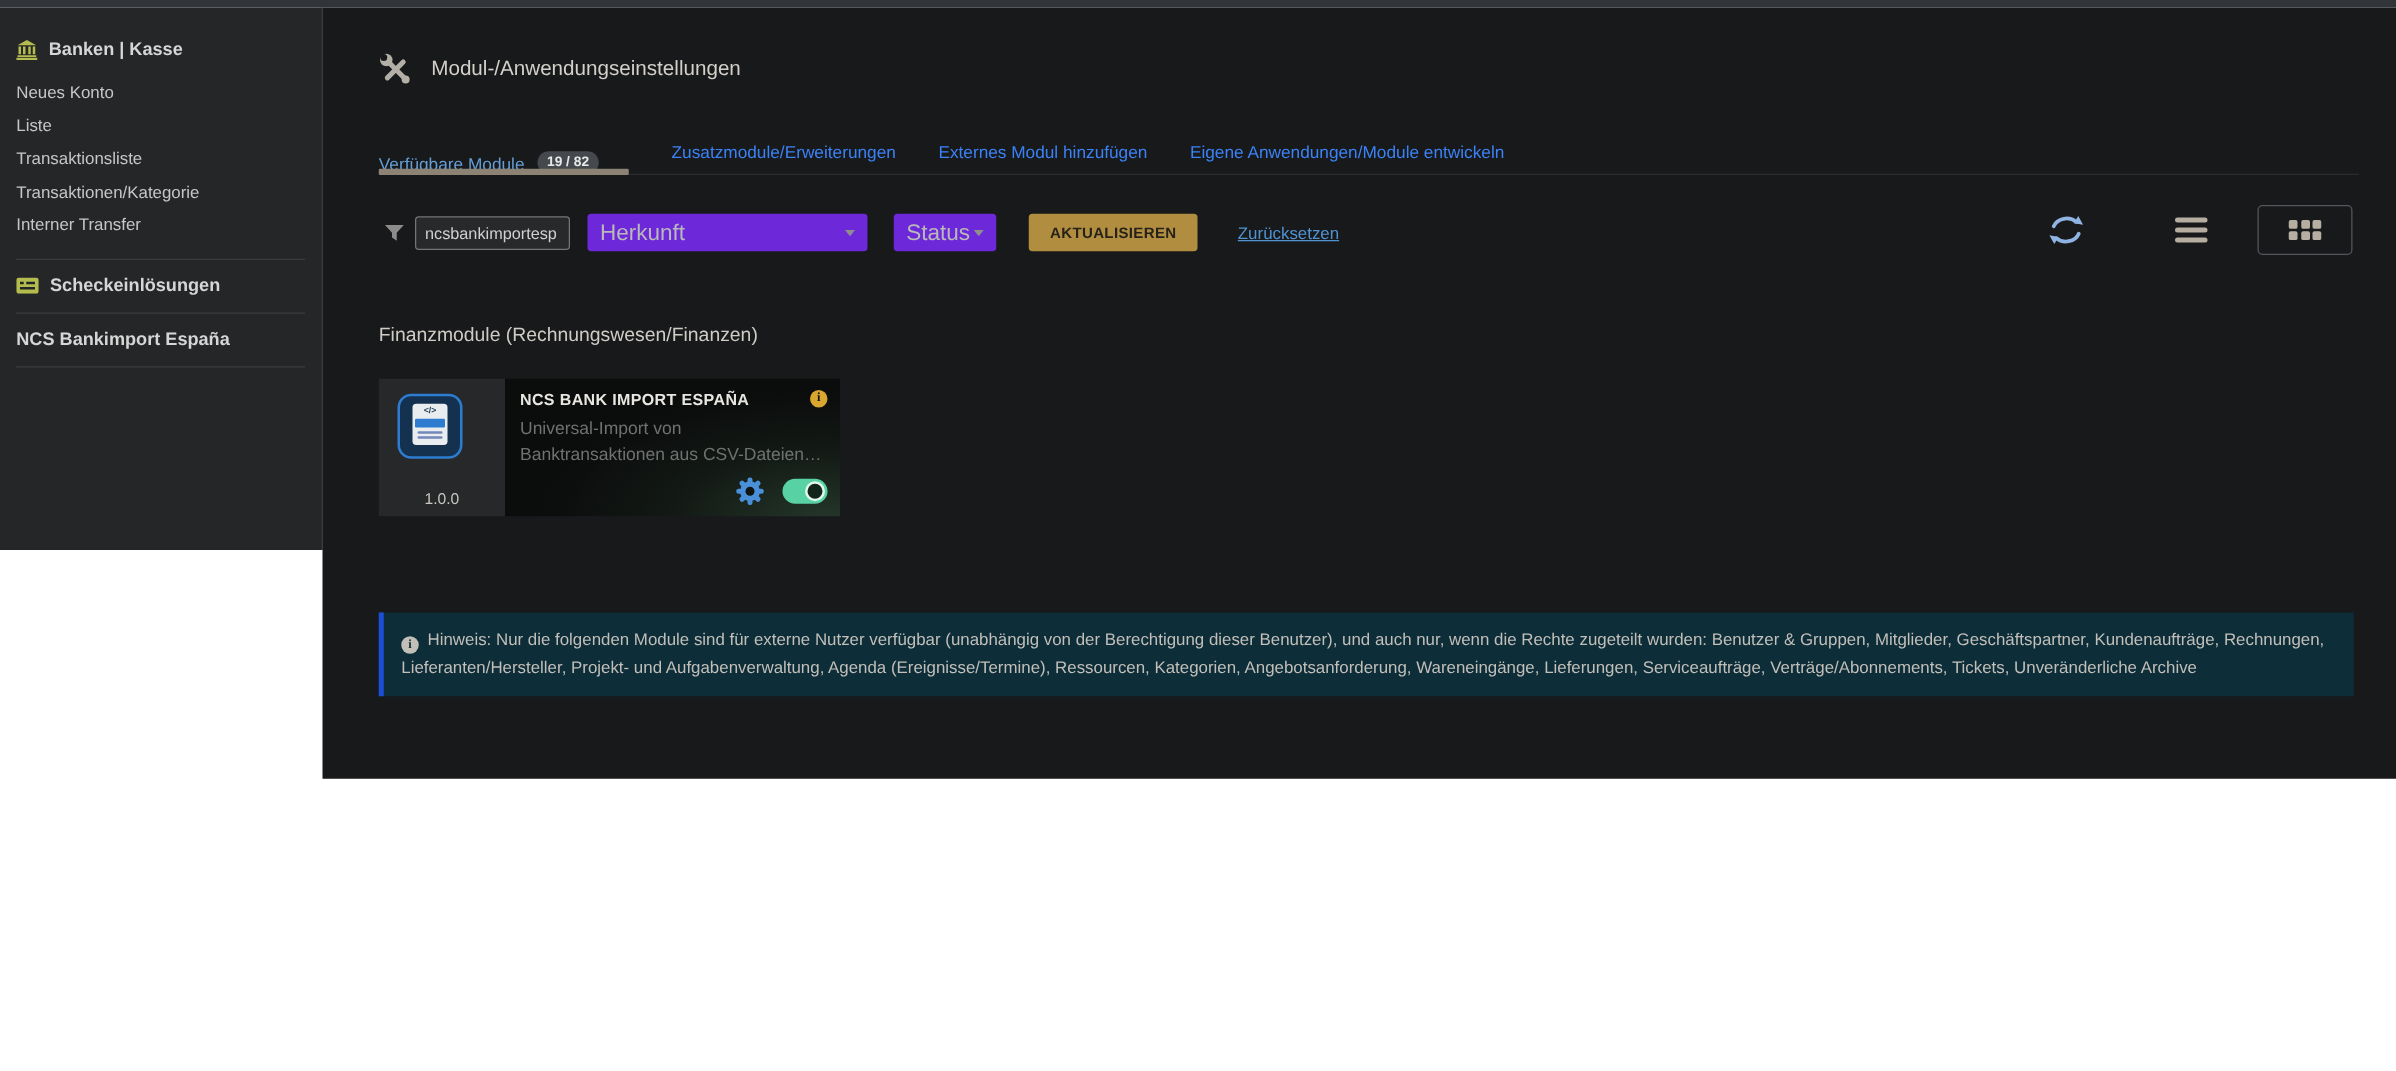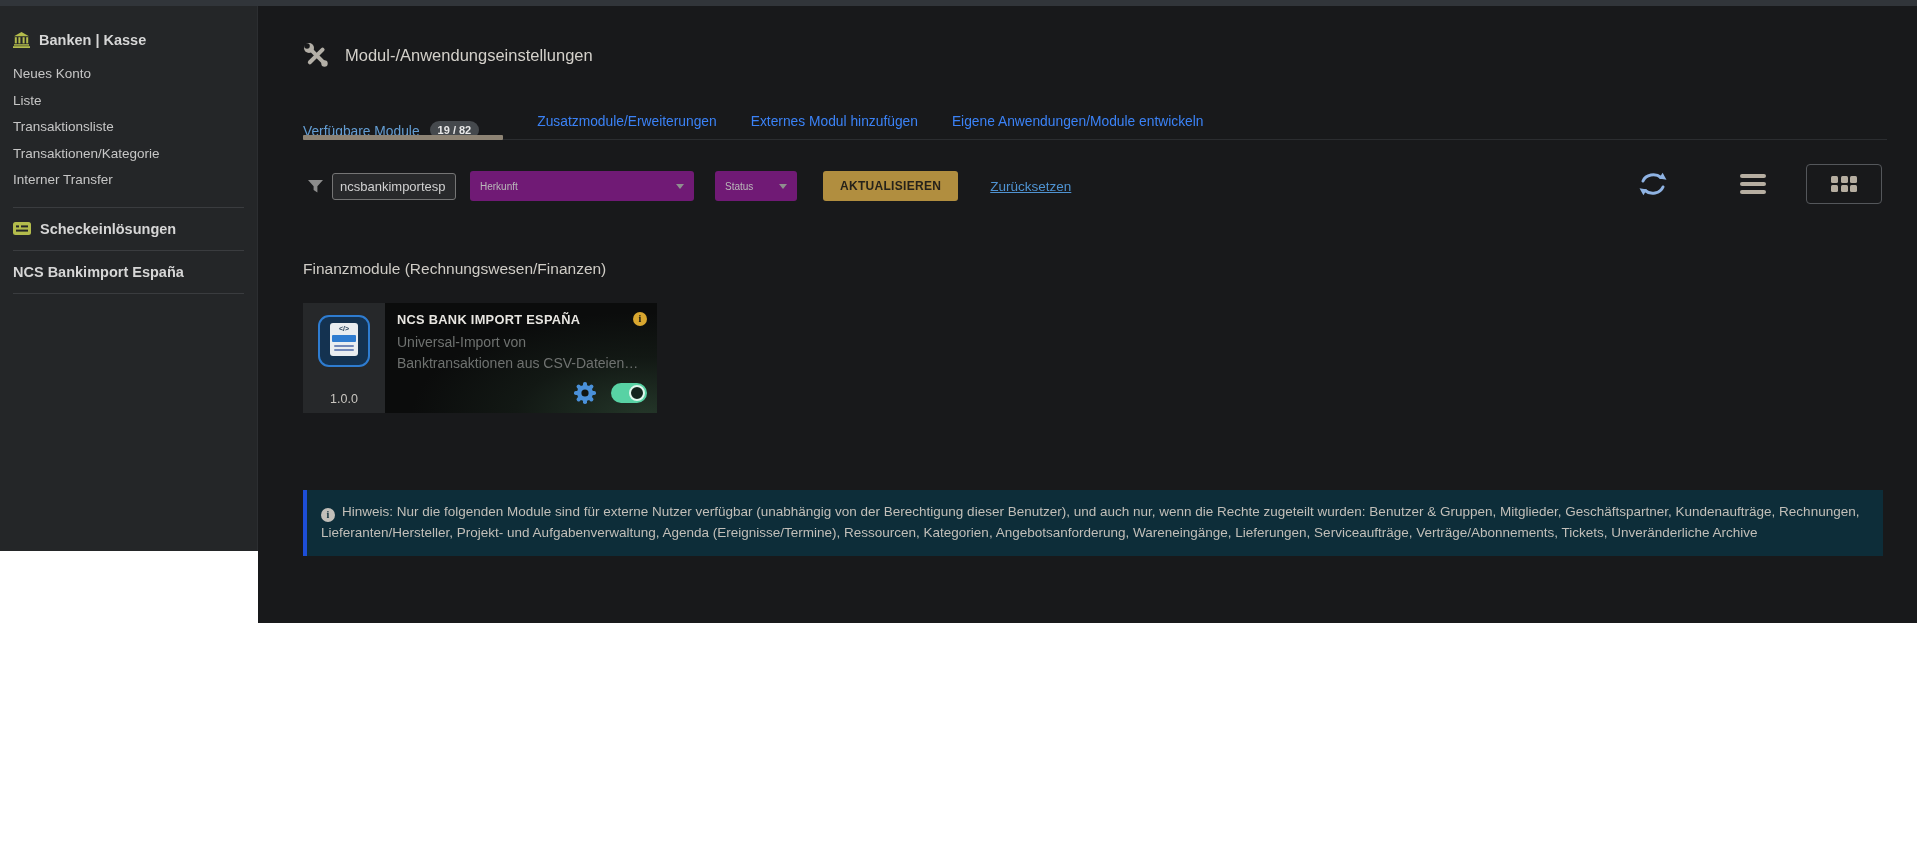--- a/index.html
+++ b/index.html
@@ -6,21 +6,21 @@
   body{
     width:1917px;height:857px;position:relative;overflow:hidden;
     background:#ffffff;
     font-family:"Liberation Sans",sans-serif;
     -webkit-font-smoothing:antialiased;
   }
   .topstrip{position:absolute;top:0;left:0;width:1917px;height:6px;background:#31353a}
 
   
   .sidebar{
-    position:absolute;top:6px;left:0;width:258px;height:545px;background:#242628;
+    position:absolute;top:6px;left:0;width:258px;height:434px;background:#242628;
     box-sizing:border-box;padding:26px 13px 0;border-right:1px solid #2c2e31;
   }
   .side-head{display:flex;align-items:center;gap:9px;color:#d6d6d6;font-weight:bold;
     font-size:14.5px;margin:0 0 13px;cursor:pointer}
   .side-head.plain{margin:0}
   .side-item{color:#c6c6c6;font-size:13.5px;line-height:26.5px;cursor:pointer;white-space:nowrap}
   .side-div{border:0;border-top:1px solid #3a3c3f;margin:13px 0}
 
   
   .content{position:absolute;top:6px;left:258px;width:1659px;height:617px;background:#18191b}
@@ -38,21 +38,21 @@
   .tab.active::after{content:"";position:absolute;left:0;bottom:-1px;height:5px;width:100%;
     background:#8d8374;border-radius:1px}
   .badge{display:inline-block;background:#45494d;color:#e8e8e8;font-size:11px;font-weight:bold;
     padding:3px 8px;border-radius:9px;margin-left:10px}
 
   
   .filterbar{position:absolute;left:49px;top:164px;height:32px;display:flex;align-items:center}
   .funnel{margin-right:8px;display:flex;cursor:pointer}
   .search-input{width:124px;height:27px;background:#28292b;border:1.5px solid #757575;
     border-radius:3px;color:#d0d0d0;font-size:13px;padding:0 7px;box-sizing:border-box;outline:none}
-  .select{height:30px;background:#701a75;border-radius:3px;color:#b9b9b9;font-size:10px;
+  .select{height:30px;background:#6d28d9;border-radius:3px;color:#b9b9b9;font-size:18px;
     display:flex;align-items:center;justify-content:space-between;padding:0 10px;
     box-sizing:border-box;cursor:pointer}
   .caret{width:0;height:0;border-left:4px solid transparent;border-right:4px solid transparent;
     border-top:5px solid #8f8f8f}
   .sel-origin{width:224px;margin-left:14px}
   .sel-status{width:82px;margin-left:21px}
   .btn-update{margin-left:26px;height:30px;padding:0 17px;background:#b18e3f;color:#26221a;
     font-weight:bold;font-size:12px;border:none;border-radius:3px;letter-spacing:.3px;
     cursor:pointer;font-family:"Liberation Sans",sans-serif}
   .link-reset{margin-left:32px;color:#4f93d2;font-size:13.5px;text-decoration:underline;cursor:pointer}
@@ -64,21 +64,21 @@
   .icon-list span{width:26px;height:4px;background:#b6aea1;border-radius:2px}
   .btn-grid{margin-left:40px;width:74px;height:38px;border:1px solid #54575b;border-radius:4px;
     display:flex;align-items:center;justify-content:center;cursor:pointer;background:transparent}
   .grid-dots{display:grid;grid-template-columns:repeat(3,7px);grid-auto-rows:7px;gap:2.5px}
   .grid-dots span{background:#b6aea1;border-radius:1.5px}
 
   .section-title{position:absolute;left:45px;top:254px;color:#cfccc6;font-size:15.5px}
 
   
   .card{position:absolute;left:45px;top:297px;width:354px;height:110px;display:flex}
-  .card-left{width:82px;background:#26282a;position:relative;flex:none}
+  .card-left{width:101px;background:#26282a;position:relative;flex:none}
   .mod-icon{position:absolute;left:15px;top:12px;width:52px;height:52px;background:#143250;
     border:2px solid #2e7cd0;border-radius:11px;box-sizing:border-box}
   .mod-icon .paper{width:28px;height:33px;margin:6px auto 0;background:#e9edf0;border-radius:3px;
     overflow:hidden}
   .mod-icon .code{font-size:7px;font-weight:bold;color:#1c3750;text-align:center;line-height:11px}
   .mod-icon .band{height:7px;background:#2e7cd0;border-radius:1px;margin:1px 2px 0}
   .mod-icon .tline{height:2px;background:#7188b9;margin:2.5px 4px 0;border-radius:1px}
   .mod-version{position:absolute;bottom:7px;width:100%;text-align:center;color:#c9c6c0;font-size:12.5px}
   .card-right{flex:1;position:relative;box-sizing:border-box;padding:9px 12px;
     background:radial-gradient(115% 125% at 96% 102%, #243629 0%, #121814 42%, #0b0c0c 75%)}

